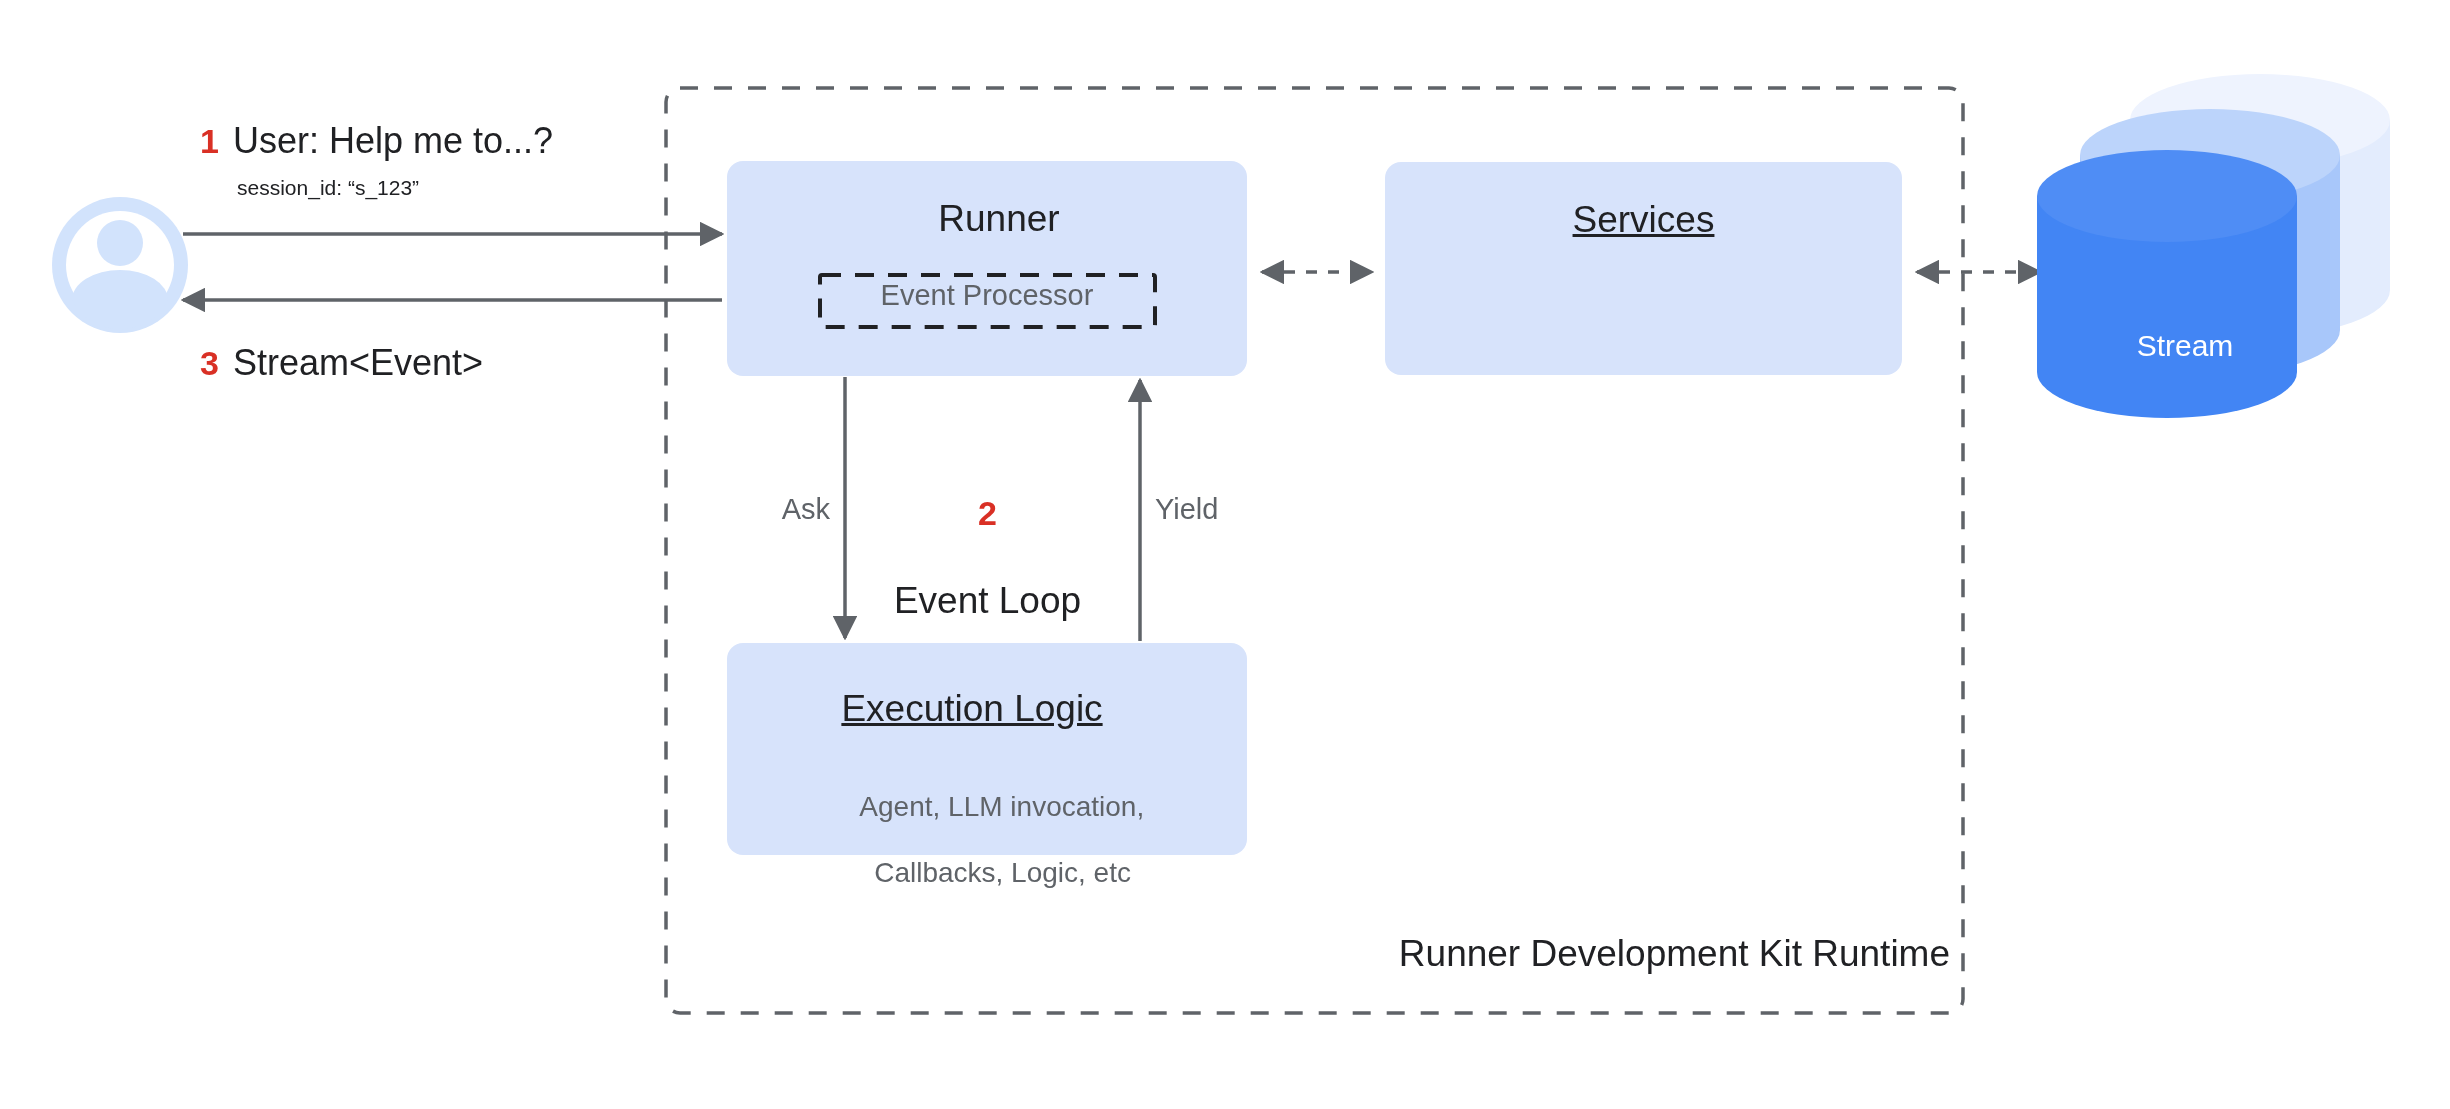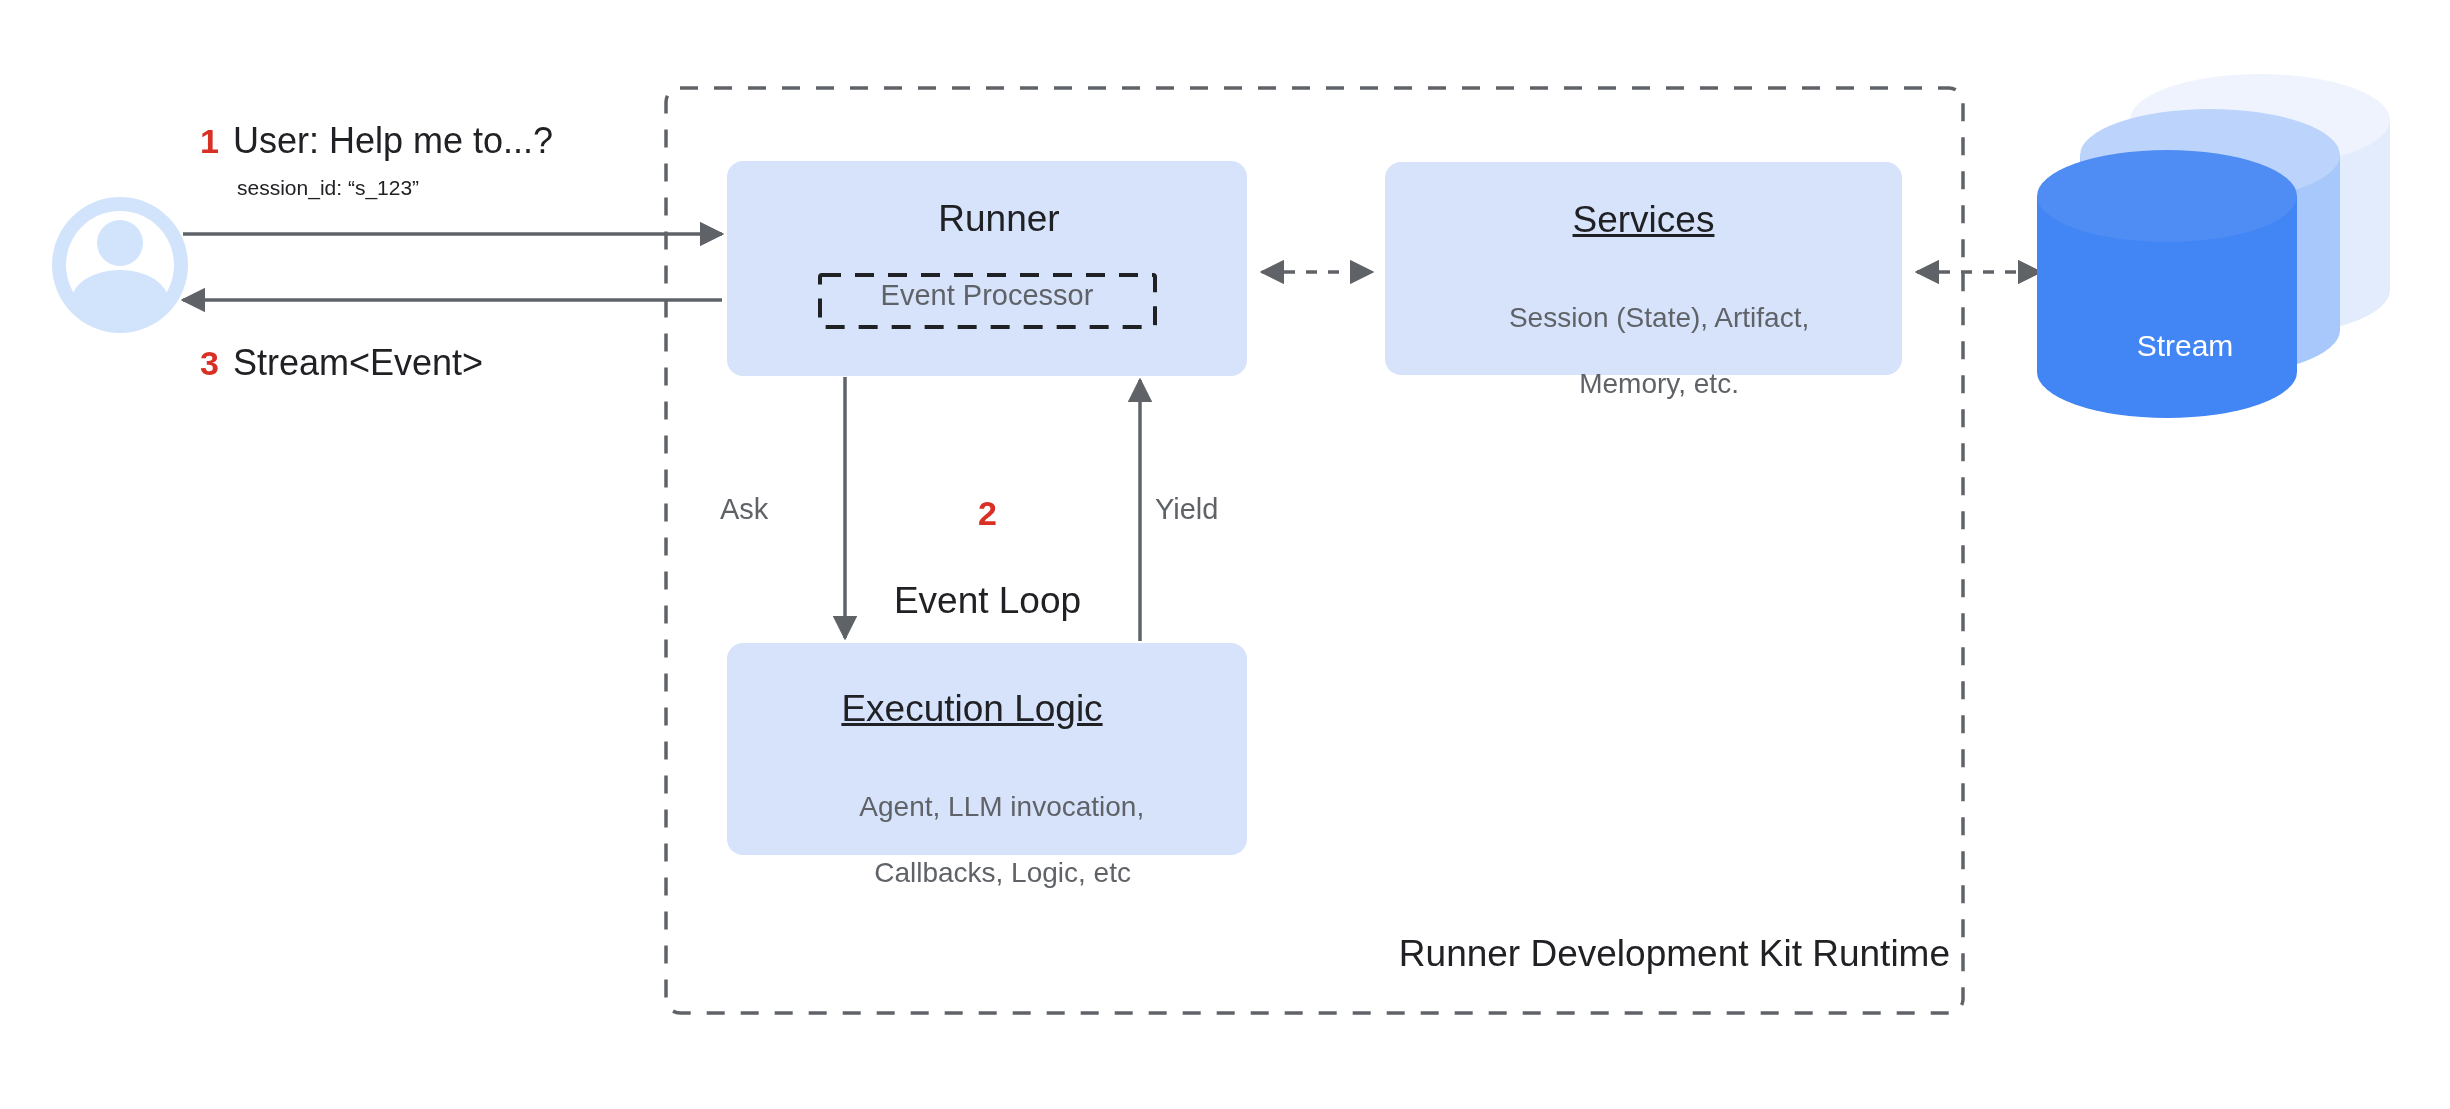--- a/index.html
+++ b/index.html
@@ -90,21 +90,21 @@
   #event-processor-label { left: 822px; top: 278px; width: 330px; }
 
   #exec-title { left: 712px; top: 687px; width: 520px; text-decoration: underline; }
   #exec-sub   { left: 727px; top: 757px; width: 520px; text-align: center; }
 
   
   .loop-side-label {
     font-size: 29px;
     color: #5f6368;
   }
-  #ask-label   { left: 720px;  top: 492px; width: 110px; }
+  #ask-label   { left: 720px;  top: 492px; width: 110px; text-align: right; }
   #yield-label { left: 1155px; top: 492px; width: 120px; text-align: left; }
 
   #event-loop-block {
     left: 830px;
     top: 455px;
     width: 315px;
     text-align: center;
   }
   #event-loop-block .step-num { font-size: 34px; display: block; }
   #event-loop-label {
@@ -205,24 +205,20 @@
 
   <div class="txt" id="stream-event-line">
     <span class="step-num">3</span>
     <span>Stream&lt;Event&gt;</span>
   </div>
 
   <div class="txt box-title center" id="runner-title">Runner</div>
   <div class="txt event-proc-label center" id="event-processor-label">Event Processor</div>
 
   <div class="txt box-title center" id="services-title">Services</div>
-  <div class="txt box-sub center" id="services-sub">
-    <span>Session (State), Artifact,</span><br>
-    <span>Memory, etc.</span>
-  </div>
 
   <div class="txt box-title center" id="exec-title">Execution Logic</div>
   <div class="txt box-sub center" id="exec-sub">
     <span>Agent, LLM invocation,</span><br>
     <span>Callbacks, Logic, etc</span>
   </div>
 
   <div class="txt loop-side-label" id="ask-label">Ask</div>
   <div class="txt loop-side-label" id="yield-label">Yield</div>
   <div class="txt" id="event-loop-block">

